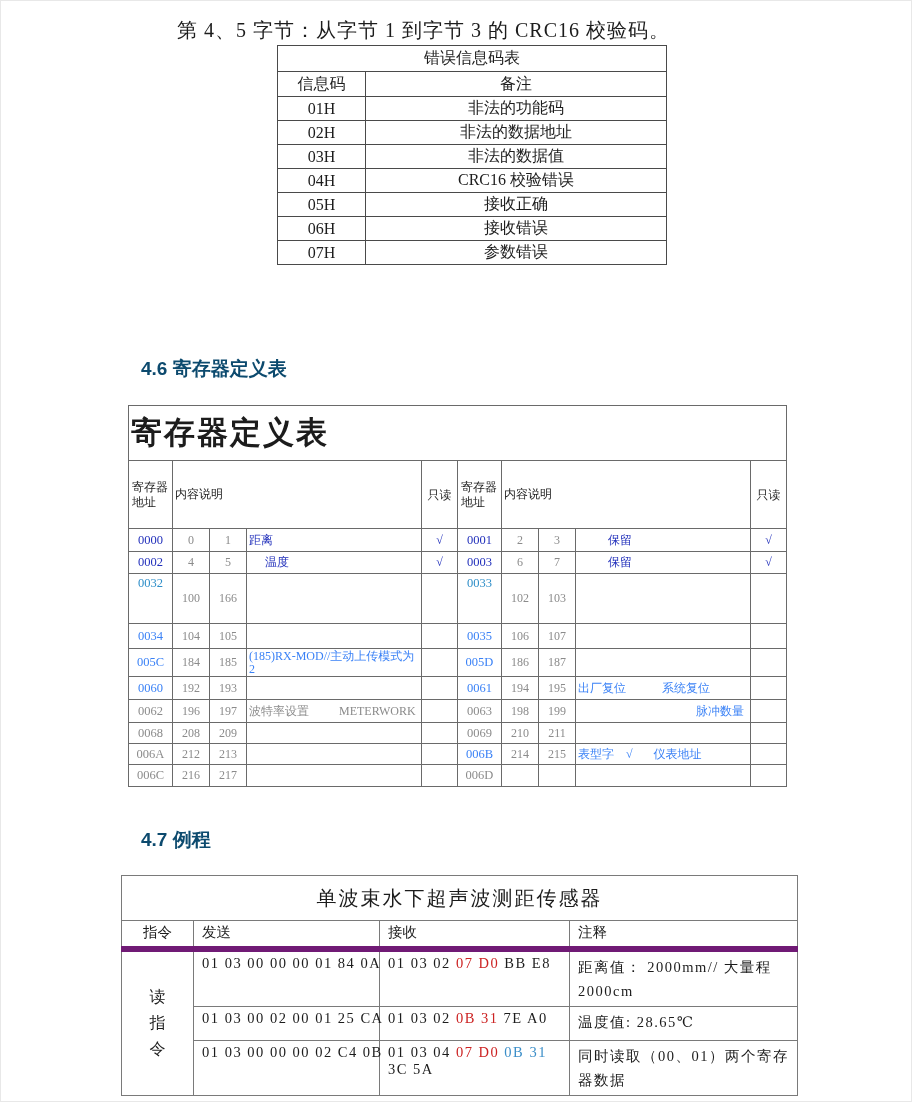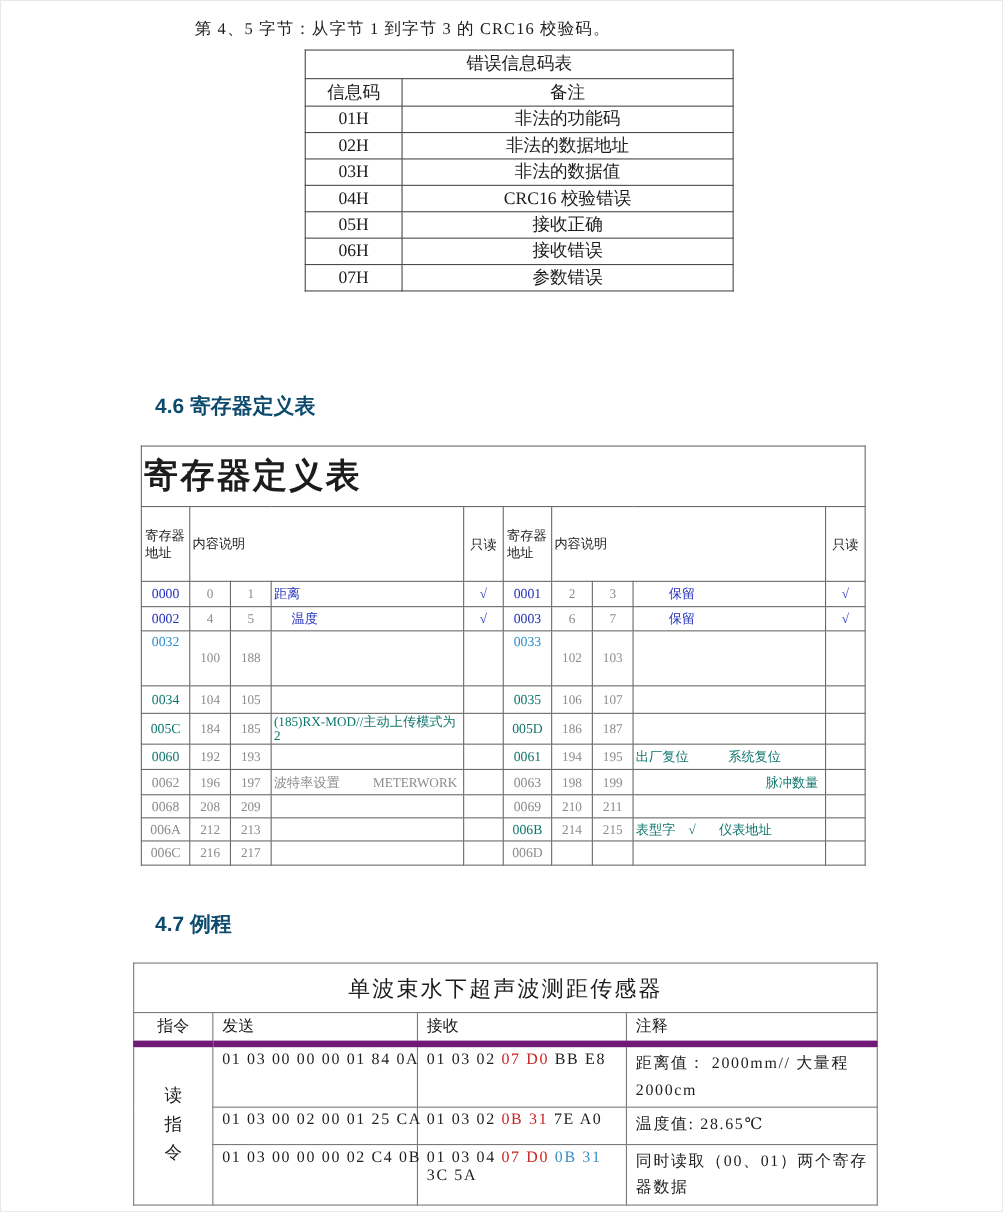--- a/index.html
+++ b/index.html
@@ -6,21 +6,21 @@
   html,body { width:912px; height:1102px; background:#ffffff; }
   body {
     position:relative;
     font-family:"Liberation Serif","DejaVu Serif",serif;
     color:#1c1c1c;
     border:1px solid #e8e8e8;
   }
   .abs { position:absolute; }
 
   
-  #top-note { left:176px; top:16px; font-size:15px; letter-spacing:1px; }
+  #top-note { left:176px; top:16px; font-size:20px; letter-spacing:1px; }
 
   
   #error-table { left:228px; top:44px; width:389px; border-collapse:collapse; table-layout:fixed;margin-left:48px; }
   #error-table td { border:1px solid #4a4a4a; text-align:center; font-size:16px; height:24px; }
   #error-table .t-title { height:26px; font-size:16px; }
   #error-table .t-head { height:25px; }
 
   
   .sec-heading { font-family:"Liberation Sans","DejaVu Sans",sans-serif; font-weight:bold; font-size:19px; color:#0c4a6e; }
   #sec-46 { left:140px; top:355px; }
@@ -32,21 +32,21 @@
   #register-table .rt-title { font-size:31px; font-weight:bold; text-align:left; height:55px; letter-spacing:2px; font-family:"Liberation Serif","DejaVu Serif",serif; }
   #register-table .rt-head { height:68px; font-size:13px; }
   #register-table .addr-h { word-break:break-all; line-height:15px; padding:2px 3px; vertical-align:middle; }
   #register-table .ro-h { word-break:break-all; line-height:16px; text-align:center; }
   #register-table .addr { text-align:center; font-size:12.5px; }
   #register-table .num { text-align:center; color:#8b8b8b; }
   #register-table .ro { text-align:center; }
   #register-table .desc { white-space:pre; }
   .c-blue { color:#2230bb; }
   .c-cyan { color:#2e8ec8; }
-  .c-mag  { color:#0f766e; }
+  .c-mag  { color:#3b82f6; }
   .c-gray { color:#8b8b8b; }
   .va-top { vertical-align:top !important; padding-top:2px !important; }
   .al-right { text-align:right; padding-right:6px !important; }
   .ind-1 { padding-left:18px !important; }
   .ind-2 { padding-left:32px !important; }
   tr.h23 { height:23px; } tr.h22 { height:22px; } tr.h50 { height:50px; }
   tr.h25 { height:25px; } tr.h28 { height:28px; } tr.h21 { height:21px; }
 
   
   #example-table { left:120px; top:874px; width:676px; border-collapse:collapse; table-layout:fixed; }
@@ -157,21 +157,21 @@
     <td class="ro c-blue">√</td>
     <td class="addr c-blue">0003</td>
     <td class="num">6</td>
     <td class="num">7</td>
     <td class="desc c-blue ind-2">保留</td>
     <td class="ro c-blue">√</td>
   </tr>
   <tr class="h50">
     <td class="addr c-cyan va-top">0032</td>
     <td class="num c-cyan">100</td>
-    <td class="num c-cyan">188</td>
+    <td class="num c-cyan">166</td>
     <td class="desc"></td>
     <td class="ro"></td>
     <td class="addr c-cyan va-top">0033</td>
     <td class="num c-cyan">102</td>
     <td class="num c-cyan">103</td>
     <td class="desc"></td>
     <td class="ro"></td>
   </tr>
   <tr class="h25">
     <td class="addr c-mag">0034</td>

